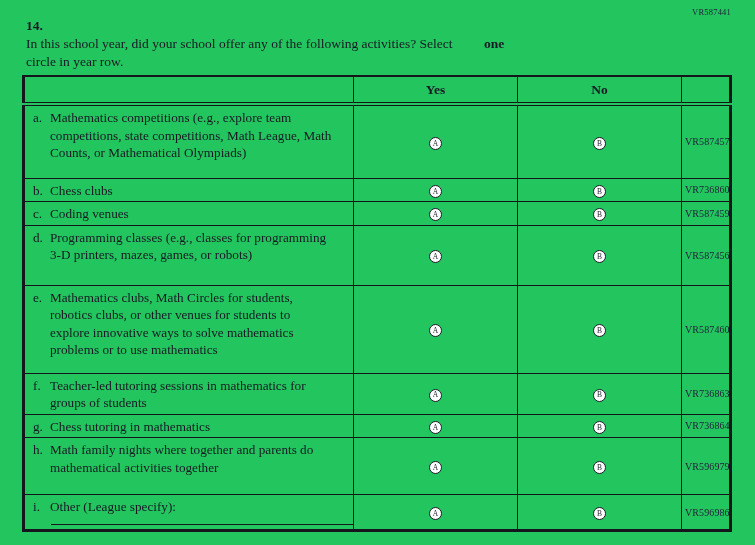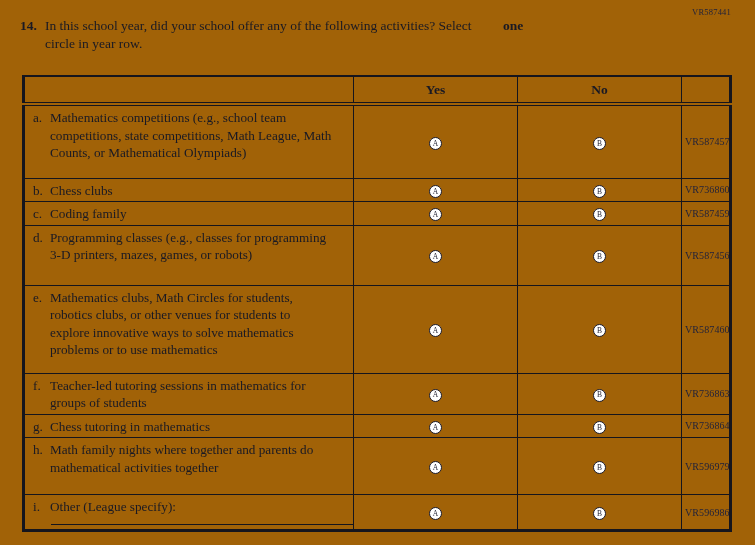--- a/index.html
+++ b/index.html
@@ -1,32 +1,32 @@
 <!DOCTYPE html>
 <html><head>
 <meta charset="utf-8">
 <style>
   * { margin:0; padding:0; box-sizing:border-box; }
   html,body { background:#ffffff; }
   .page {
     position:relative;
     width:755px; height:545px;
-    background:#a16207;
+    background:#22c55e;
     font-family:"Liberation Serif","DejaVu Serif",serif;
     color:#191924;
     overflow:hidden;
   }
   .page-code {
     position:absolute; top:7px; right:24px;
     font-size:8.5px; letter-spacing:0.2px; color:#23233a;
   }
   .question {
-    position:absolute; left:20px; top:17px; width:640px;
+    position:absolute; left:26px; top:17px; width:640px;
     display:flex;
-    font-size:13.5px; line-height:18px;
+    font-size:13.5px; line-height:18px;flex-direction:column;
   }
   .q-num { font-weight:bold; width:25px; flex:none; }
   .q-text b { font-weight:bold;margin-left:28px; }
   .tbl {
     position:absolute; left:22px; top:75px;
     width:707px;
     border-collapse:collapse;
     table-layout:fixed;
     border:3px solid #15151d;
     border-top-width:2px;
@@ -98,21 +98,21 @@
         <th>Yes</th>
         <th>No</th>
         <th></th>
       </tr>
     </thead>
     <tbody>
       <tr class="r-a">
         <td class="activity">
           <div class="act">
               <span class="ltr">a.</span>
-              <span class="txt">Mathematics competitions (e.g., school team competitions, state competitions, Math League, Math Counts, or Mathematical Olympiads)</span>
+              <span class="txt">Mathematics competitions (e.g., explore team competitions, state competitions, Math League, Math Counts, or Mathematical Olympiads)</span>
             </div>
         </td>
         <td class="opt"><span class="bubble">A</span></td>
         <td class="opt"><span class="bubble">B</span></td>
         <td class="code">VR587457</td>
       </tr>
       <tr class="r-b">
         <td class="activity">
           <div class="act">
               <span class="ltr">b.</span>
@@ -120,21 +120,21 @@
             </div>
         </td>
         <td class="opt"><span class="bubble">A</span></td>
         <td class="opt"><span class="bubble">B</span></td>
         <td class="code">VR736860</td>
       </tr>
       <tr class="r-c">
         <td class="activity">
           <div class="act">
               <span class="ltr">c.</span>
-              <span class="txt">Coding family</span>
+              <span class="txt">Coding venues</span>
             </div>
         </td>
         <td class="opt"><span class="bubble">A</span></td>
         <td class="opt"><span class="bubble">B</span></td>
         <td class="code">VR587459</td>
       </tr>
       <tr class="r-d">
         <td class="activity">
           <div class="act">
               <span class="ltr">d.</span>

